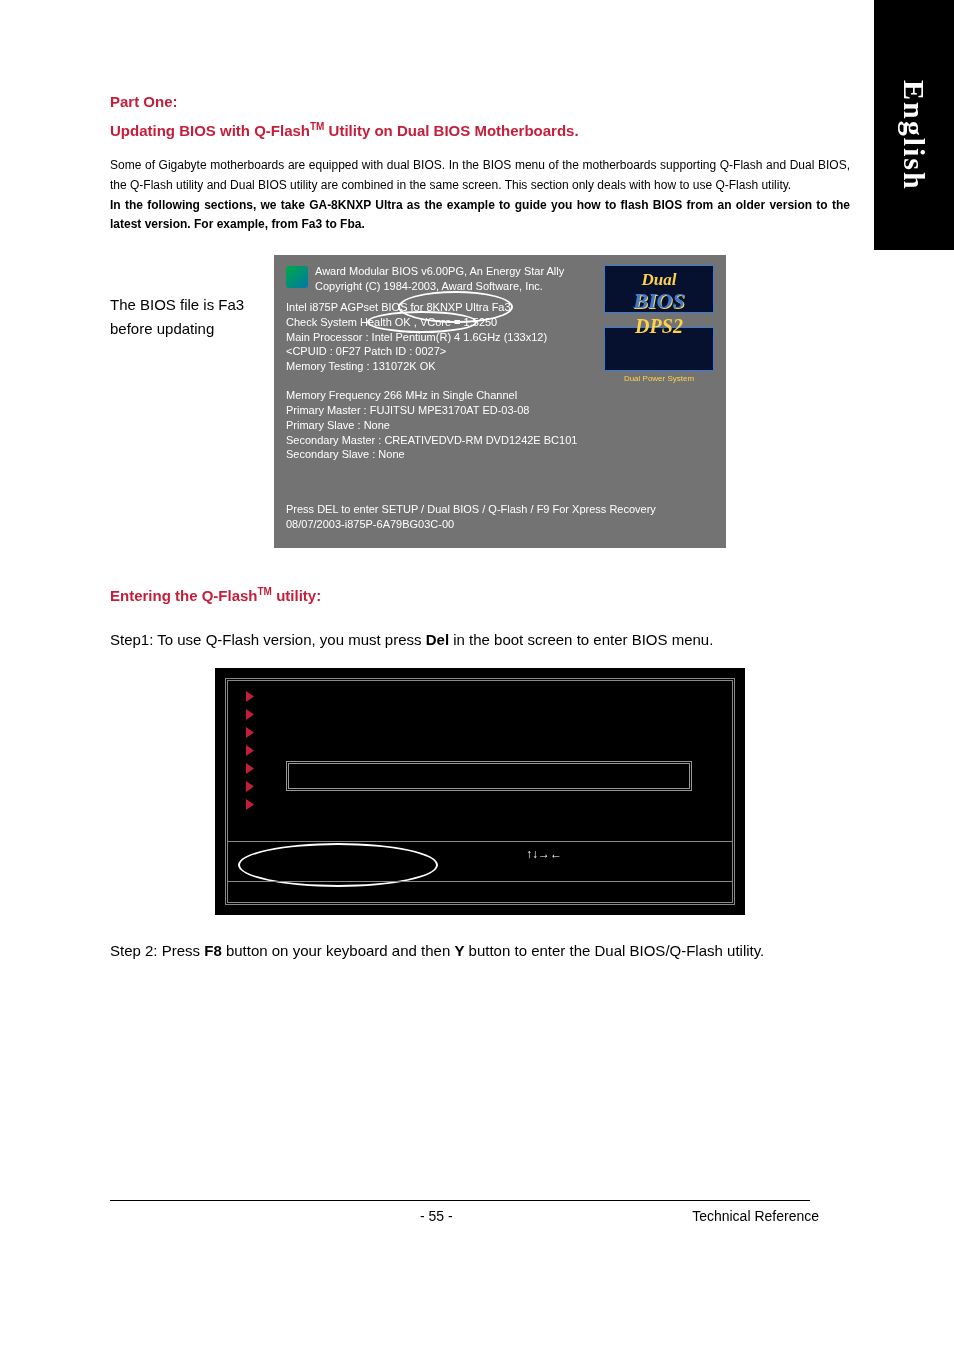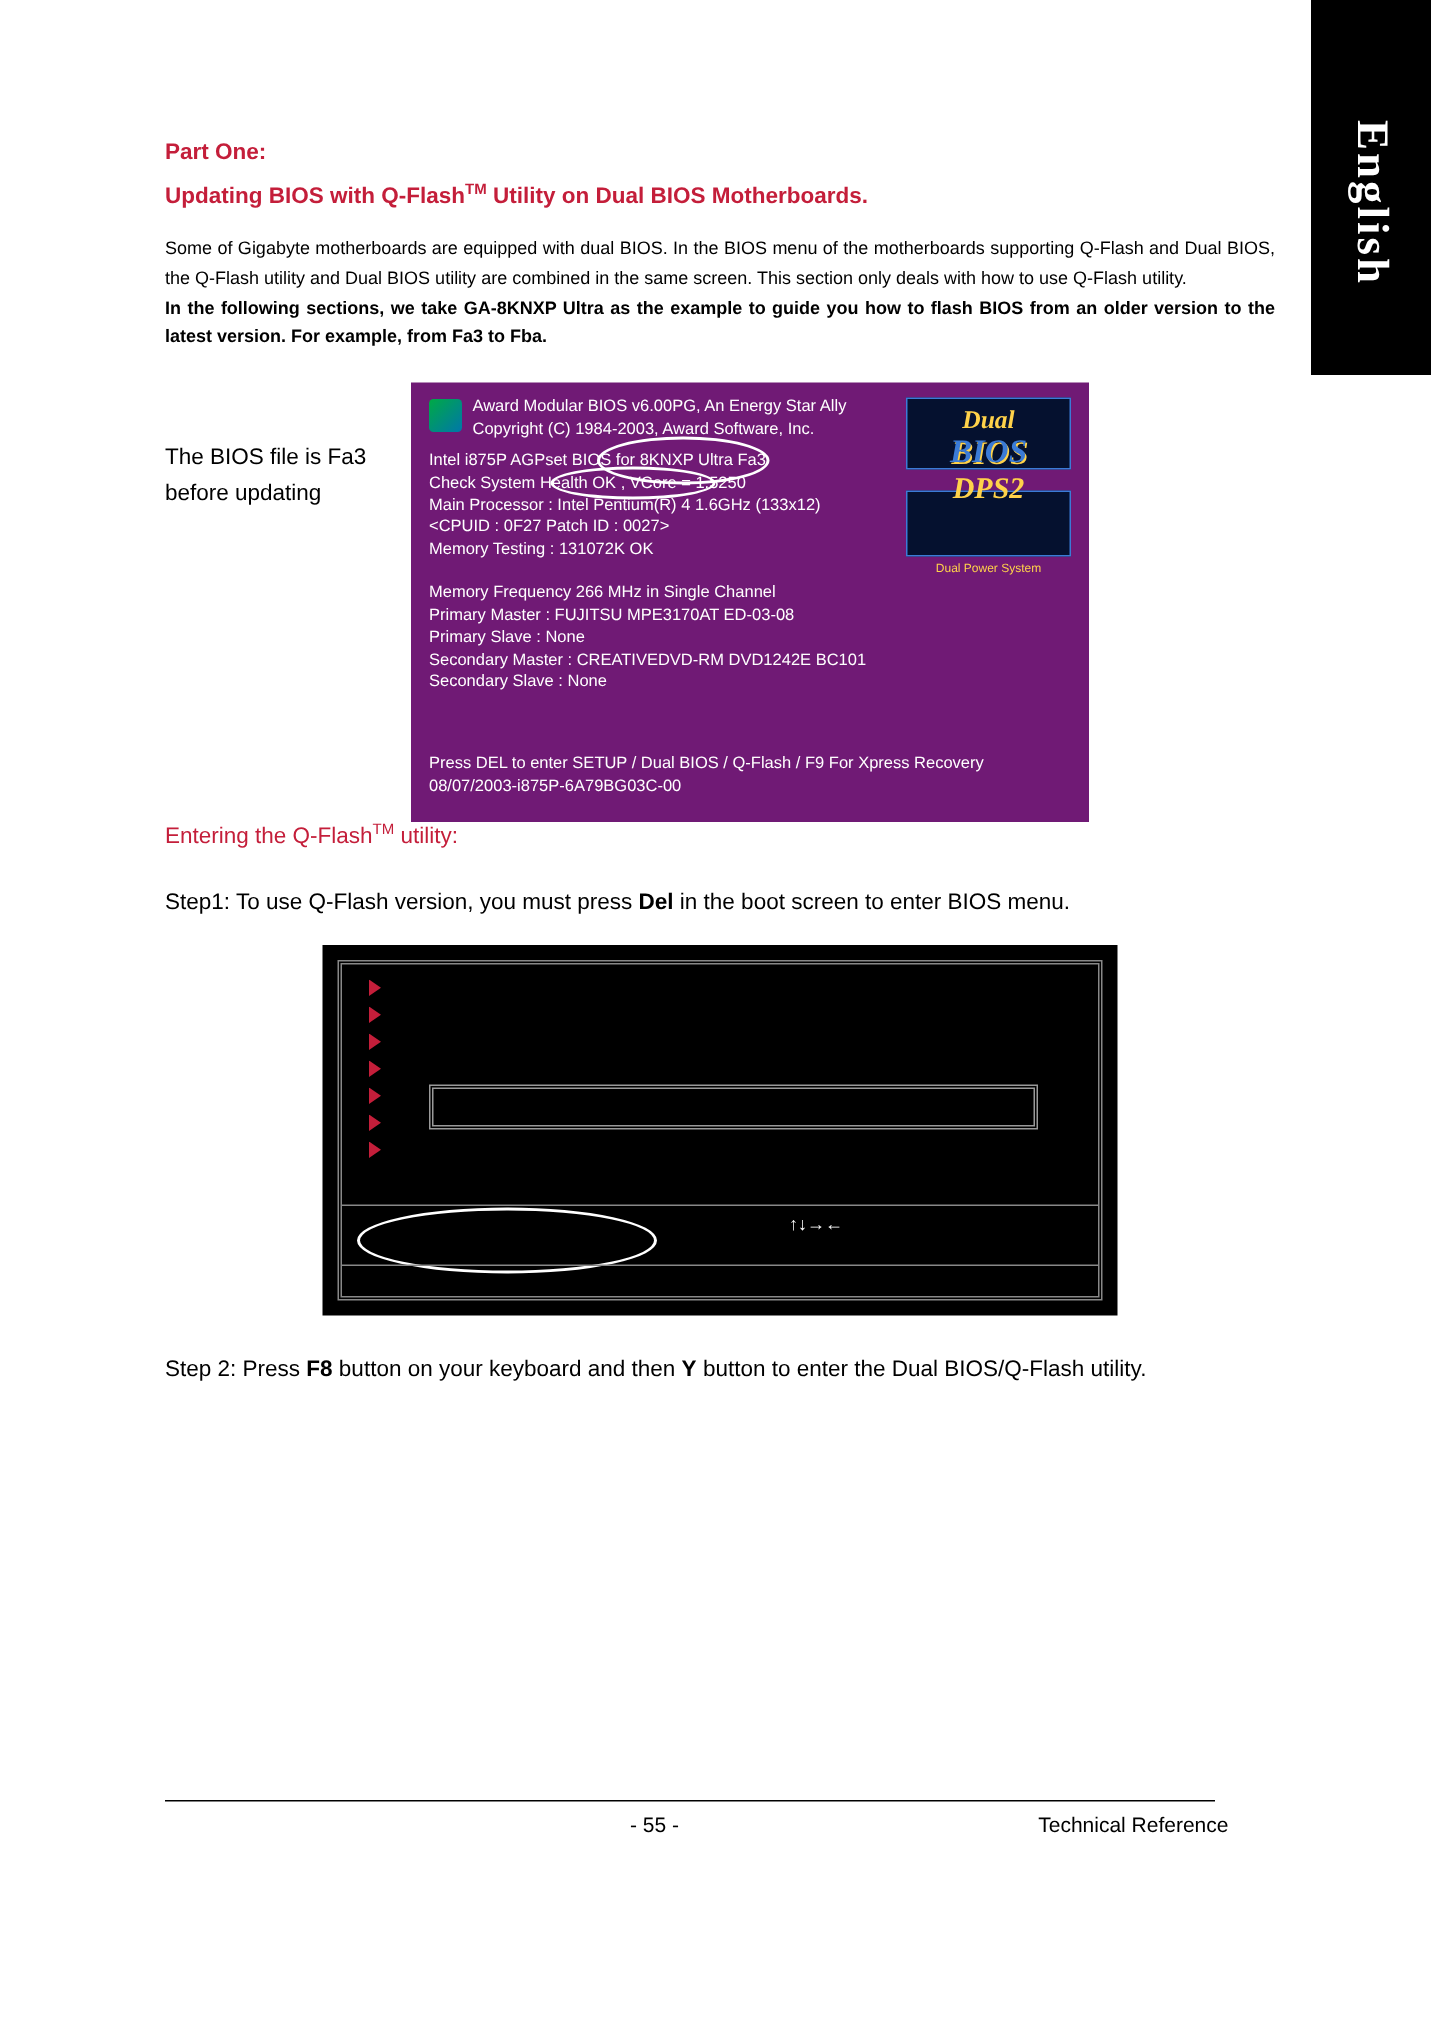--- a/index.html
+++ b/index.html
@@ -58,21 +58,21 @@
     align-items: flex-start;
   }
   .left-col {
     width: 150px;
     font-size: 15px;
     line-height: 1.6;
     padding-top: 38px;
   }
   .bios-screen {
     width: 452px;
-    background: #701a75;
+    background: #737373;
     color: #fff;
     font-size: 11px;
     padding: 9px 12px 16px 12px;
     line-height: 1.35;
     position: relative;
     font-family: Arial, sans-serif;
   }
   .bios-top {
     display: flex;
     align-items: flex-start;
@@ -127,22 +127,23 @@
     font-family: "Times New Roman", serif;
   }
   .dps-l2 { color: #ffd24a; font-size: 8px; }
   .ellipse-1 {
     position: absolute;
     border: 2px solid #fff;
     border-radius: 50%;
   }
   .section-2 {
     color: #c41e3a;
-    font-weight: normal;
-    font-size: 15px;
+    font-weight: bold;
+    font-size: 15px;
+    margin-top: 38px;
   }
   .step-text {
     font-size: 15px;
     margin-top: 24px;
     line-height: 1.6;
   }
   .menu-screen {
     width: 530px;
     height: 247px;
     background: #000;

